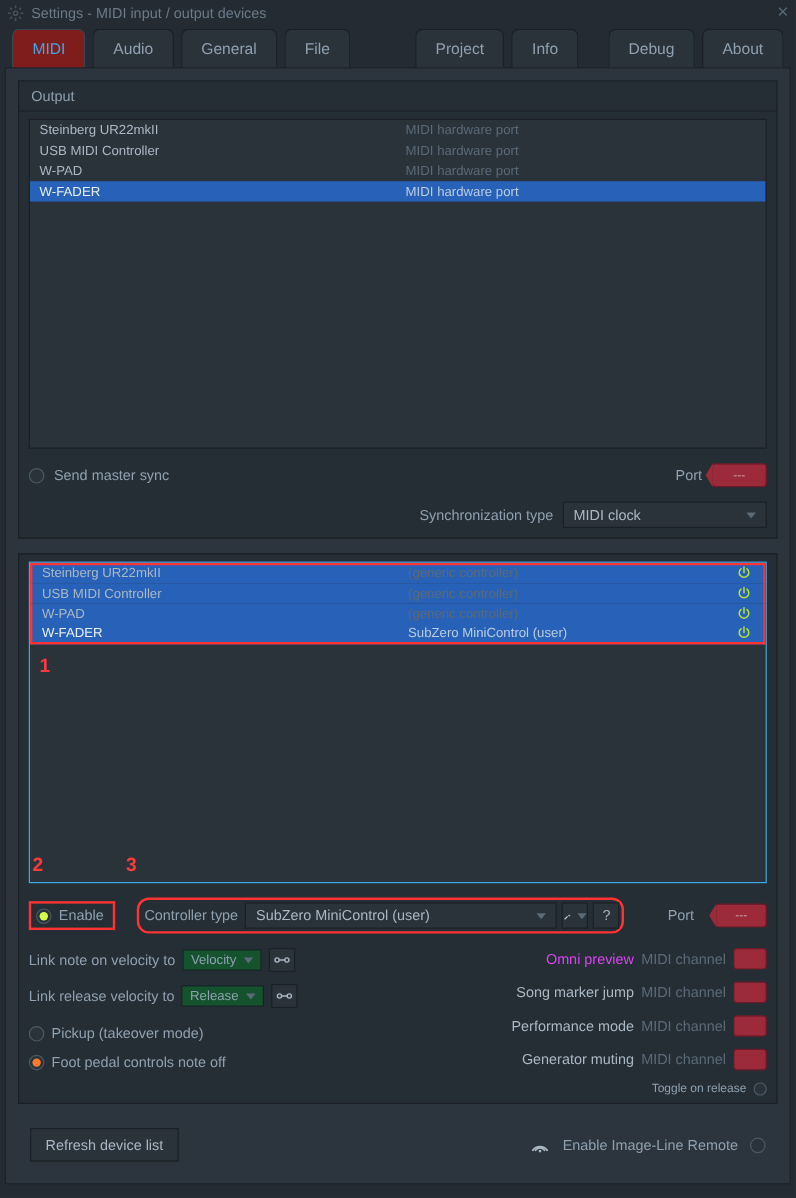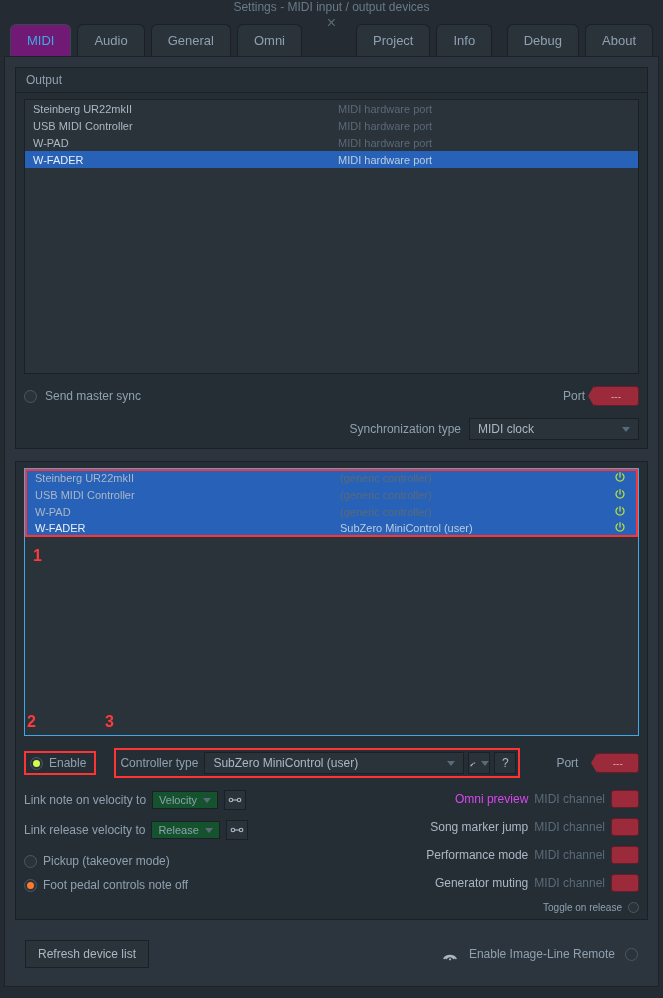--- a/index.html
+++ b/index.html
@@ -1,25 +1,25 @@
 <!DOCTYPE html>
 <html><head>
 <meta charset="utf-8">
 <style>
   * { box-sizing: border-box; margin: 0; padding: 0; font-family: Arial, Helvetica, sans-serif; }
   body { background: #242b32; width: 663px; height: 998px; color: #8fa0b0; font-size: 12px; }
   
-  .titlebar { height: 22px; display: flex; align-items: center; padding: 0 6px; color: #6a7a88; flex-direction: column; }
+  .titlebar { height: 22px; display: flex; align-items: center; padding: 0 6px; color: #6a7a88; }
   .titlebar .gear { width: 14px; height: 14px; margin-right: 6px; opacity: 0.5; }
   .titlebar .title { flex: 1; font-size: 12px; }
   .titlebar .close { font-size: 16px; color: #5a6a78; cursor: pointer; }
   
   .tabbar { display: flex; height: 34px; padding: 0 10px; gap: 6px; align-items: flex-end; }
   .tab { padding: 8px 16px; background: #2a323a; color: #8fa0b0; border-radius: 6px 6px 0 0; cursor: pointer; font-size: 13px; border: 1px solid #1a2026; border-bottom: none; }
-  .tab.active { background: #701a75; color: #3fa8e8; border: 1px solid #3a4650; border-bottom: none; }
+  .tab.active { background: #7f1d1d; color: #3fa8e8; border: 1px solid #3a4650; border-bottom: none; }
   .tabspacer { flex: 1; }
   .tabgap { width: 10px; }
   
   .content { padding: 10px; background: #2c353d; margin: 0 4px 4px 4px; border: 1px solid #1c2228; }
   
   .panel { border: 1px solid #1a2026; background: #262e35; margin-bottom: 12px; }
   .panel-header { padding: 5px 10px; color: #8fa0b0; font-size: 12px; border-bottom: 1px solid #1a2026; }
   .panel-body { padding: 6px 8px; }
   
   .device-list { background: #2a323a; border: 1px solid #1a2026; height: 275px; overflow: hidden; }
@@ -88,21 +88,21 @@
       <path d="M12 1v4M12 19v4M4.2 4.2l2.8 2.8M17 17l2.8 2.8M1 12h4M19 12h4M4.2 19.8 7 17M17 7l2.8-2.8" stroke="#6a7a88" stroke-width="2"></path>
     </svg>
   <span class="title">Settings - MIDI input / output devices</span>
   <span class="close">×</span>
 </div>
 
 <div class="tabbar">
   <div class="tab active">MIDI</div>
   <div class="tab">Audio</div>
   <div class="tab">General</div>
-  <div class="tab">Omni</div>
+  <div class="tab">File</div>
   <div class="tabgap"></div>
     <div class="tabgap"></div>
     <div class="tabgap"></div>
   <div class="tab">Project</div>
   <div class="tab">Info</div>
   <div class="tabspacer"></div>
   <div class="tab">Debug</div>
   <div class="tab">About</div>
 </div>
 
@@ -189,21 +189,21 @@
         <span class="annot" style="left:2px; bottom:4px;">2</span>
         <span class="annot" style="left:80px; bottom:4px;">3</span>
       </div>
     </div>
 
     <div class="panel-foot" style="gap:18px;">
       <span class="enable-group red-box">
         <span class="radio-dot on"></span>
         <span class="label">Enable</span>
       </span>
-      <span class="ctrl-type-group red-box" style="flex:0 0 auto;">
+      <span class="ctrl-type-group red-box" style="flex:0 0 auto;border-radius:10px;">
         <span class="label" style="padding:0 2px;">Controller type</span>
         <div class="dropdown" style="min-width:260px;">
           <span class="dtext">SubZero MiniControl (user)</span>
           <span class="chev"></span>
         </div>
         <span class="icon-btn">
           <svg class="wrench" viewBox="0 0 24 24">
               <path d="M14 7a4 4 0 0 1-5 5l-6 6 2 2 6-6a4 4 0 0 1 5-5l-3 3 1 1 3-3z" fill="#c0ced8"></path>
             </svg>
           <span class="chev" style="margin-left:3px;"></span>

